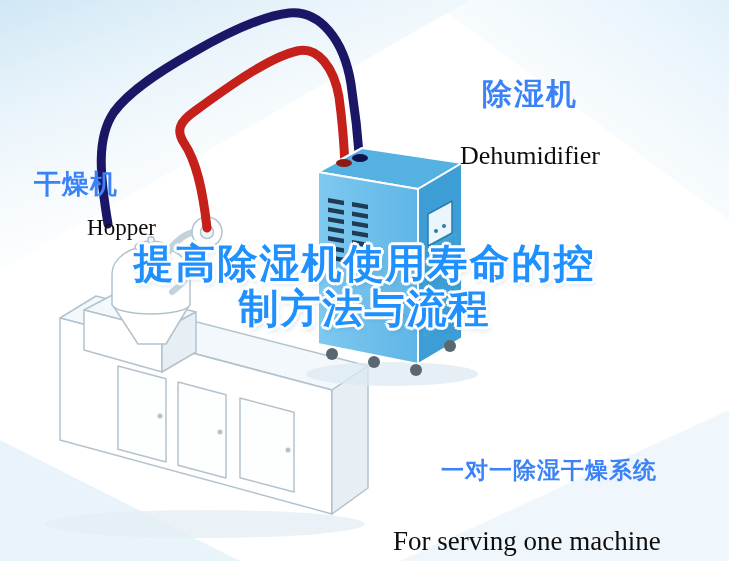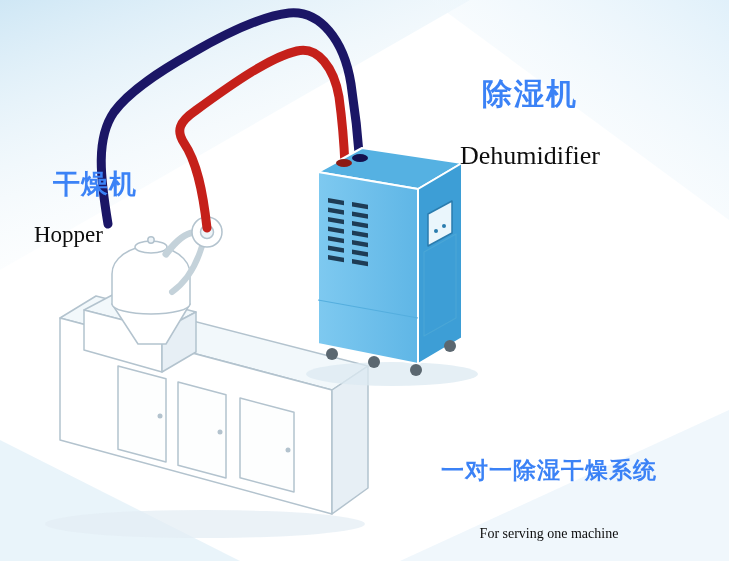--- a/index.html
+++ b/index.html
@@ -3,24 +3,24 @@
 <meta charset="utf-8">
 <style>
   html,body{margin:0;padding:0;background:#ffffff;}
   .canvas{position:relative;width:729px;height:561px;overflow:hidden;background:#ffffff;
           font-family:"Liberation Sans",sans-serif;}
   .scene{position:absolute;left:0;top:0;width:729px;height:561px;}
   .label-cn{font-weight:bold;color:#3b82f6;font-family:"Liberation Sans",sans-serif;}
   .label-en{font-family:"Liberation Serif",serif;color:#0d0d0d;margin-top:35px;}
   .dehum-cn{position:absolute;left:440px;top:74px;width:180px;text-align:center;font-size:30px;letter-spacing:2px;}
   .dehum-en{position:absolute;left:430px;top:106px;width:200px;text-align:center;font-size:26px;}
-  .hopper-cn{position:absolute;left:34px;top:166px;width:122px;text-align:center;font-size:27px;letter-spacing:1px;}
-  .hopper-en{position:absolute;left:34px;top:187px;width:122px;text-align:left;font-size:23px;}
+  .hopper-cn{position:absolute;left:34px;top:166px;width:122px;font-size:27px;letter-spacing:1px;}
+  .hopper-en{position:absolute;left:34px;top:180px;width:122px;text-align:right;font-size:23px;}
   .sys-cn{position:absolute;left:393px;top:455px;width:312px;text-align:center;font-size:23px;letter-spacing:1px;}
-  .sys-en{position:absolute;left:393px;top:491px;width:312px;text-align:center;font-size:14px;}
+  .sys-en{position:absolute;left:393px;top:491px;width:312px;font-size:27px;}
   .main-title{position:absolute;left:30px;top:241px;width:669px;text-align:center;color:#1E90FF;
           font-weight:bold;font-size:40px;line-height:1.12;letter-spacing:2px;
           text-shadow:-2px -2px 0 #fff,2px -2px 0 #fff,-2px 2px 0 #fff,2px 2px 0 #fff,
                       -3px 0 0 #fff,3px 0 0 #fff,0 -3px 0 #fff,0 3px 0 #fff,
                       2px 3px 5px rgba(30,100,180,.25);}
 </style>
 </head>
 <body>
 
 <div class="canvas">
@@ -130,17 +130,21 @@
       <ellipse cx="360" cy="158" rx="8" ry="4" fill="#14114f"></ellipse>
     </g>
   </svg>
 
   <div class="label-cn dehum-cn">除湿机</div>
   <div class="label-en dehum-en">Dehumidifier</div>
 
   <div class="label-cn hopper-cn">干燥机</div>
   <div class="label-en hopper-en">Hopper</div>
 
+  <div class="main-title">
+    <div>提高除湿机使用寿命的控</div>
+    <div>制方法与流程</div>
+  </div>
 
   <div class="label-cn sys-cn">一对一除湿干燥系统</div>
   <div class="label-en sys-en">For serving one machine</div>
 
 </div>
 
 </body></html>

